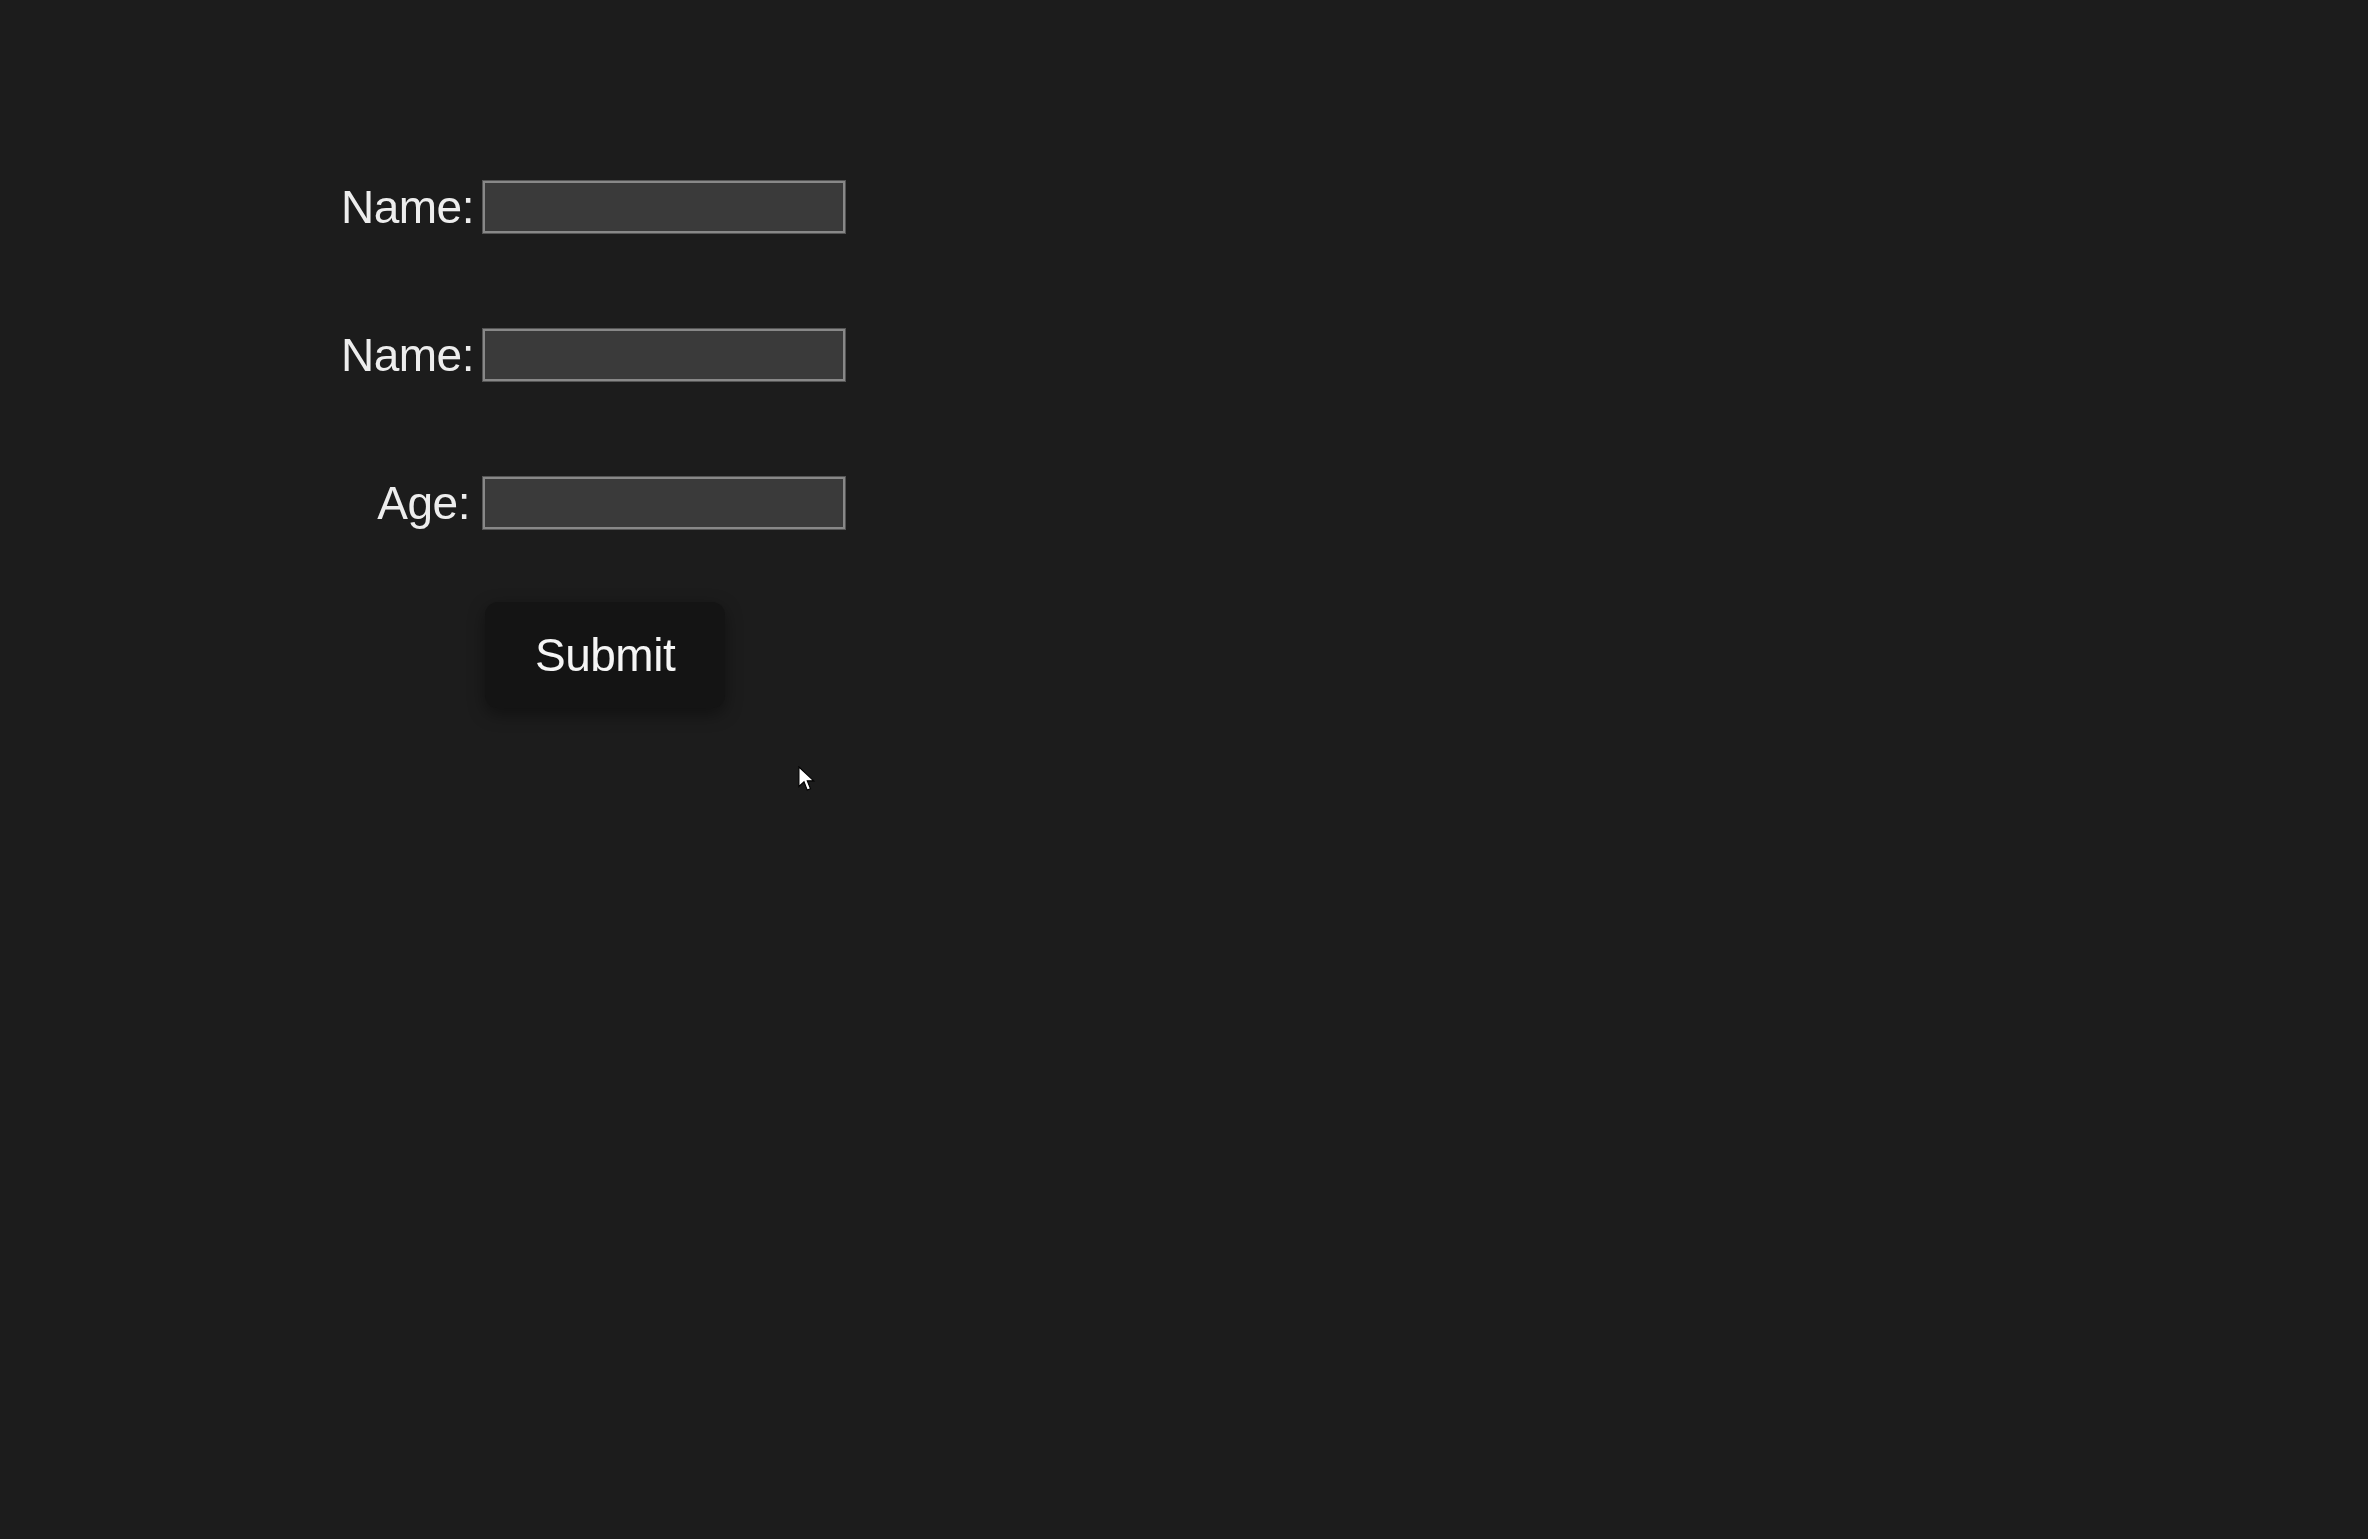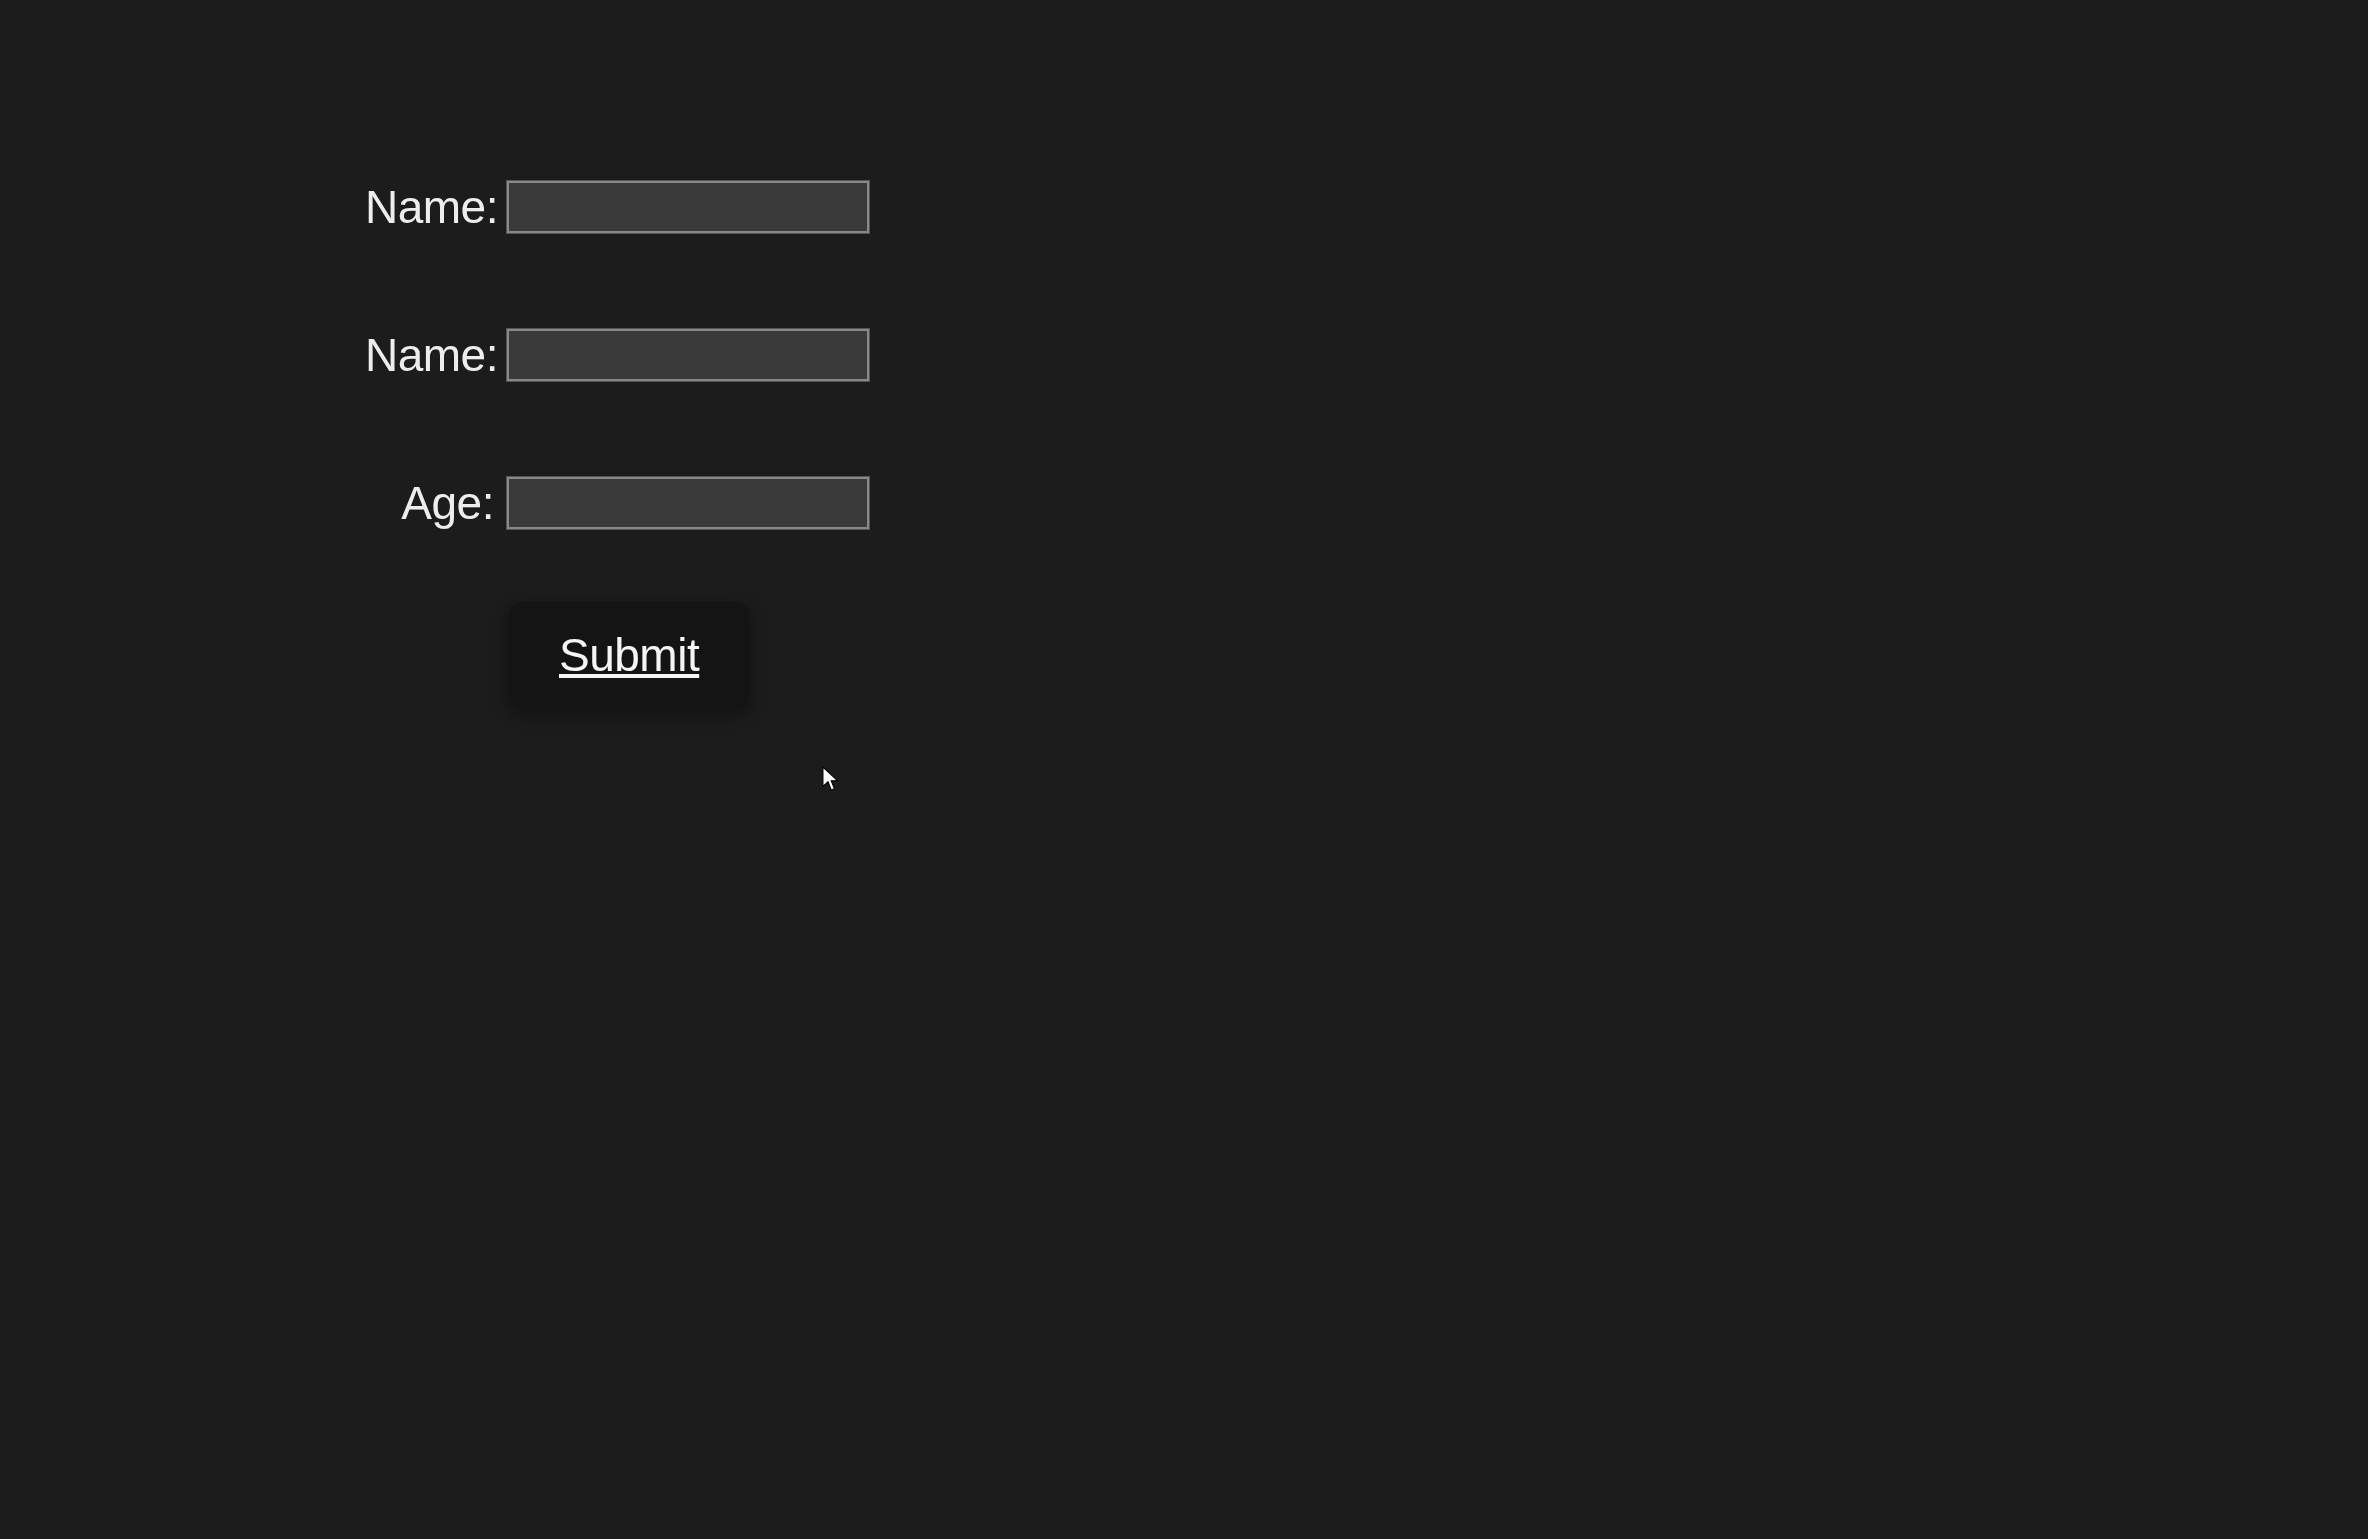--- a/index.html
+++ b/index.html
@@ -14,21 +14,20 @@
     body {
       background: #1c1c1c;
       font-family: -apple-system, BlinkMacSystemFont, "Segoe UI", Helvetica, Arial, sans-serif;
       color: #ededed;
       overflow: hidden;
     }
     .page {
       width: 2109px;
       height: 1539px;
       position: relative;
-      margin-left: 24px;
     }
     .form-area {
       position: absolute;
       left: 341px;
       top: 180px;
       width: 554px;
     }
     .form-row {
       display: flex;
       align-items: center;
@@ -66,21 +65,20 @@
       background: #141414;
       color: #f5f5f5;
       border: none;
       border-radius: 13px;
       font-size: 46px;
       font-weight: 500;
       padding: 26px 50px;
       cursor: pointer;
       letter-spacing: -0.5px;
       box-shadow: 0 5.5px 16.6px rgba(0,0,0,0.4);
-      text-decoration: underline;
     }
     .cursor {
       position: absolute;
       left: 798px;
       top: 766px;
       pointer-events: none;
     }
     .cursor svg {
       width: 18.5px;
       height: 26px;

